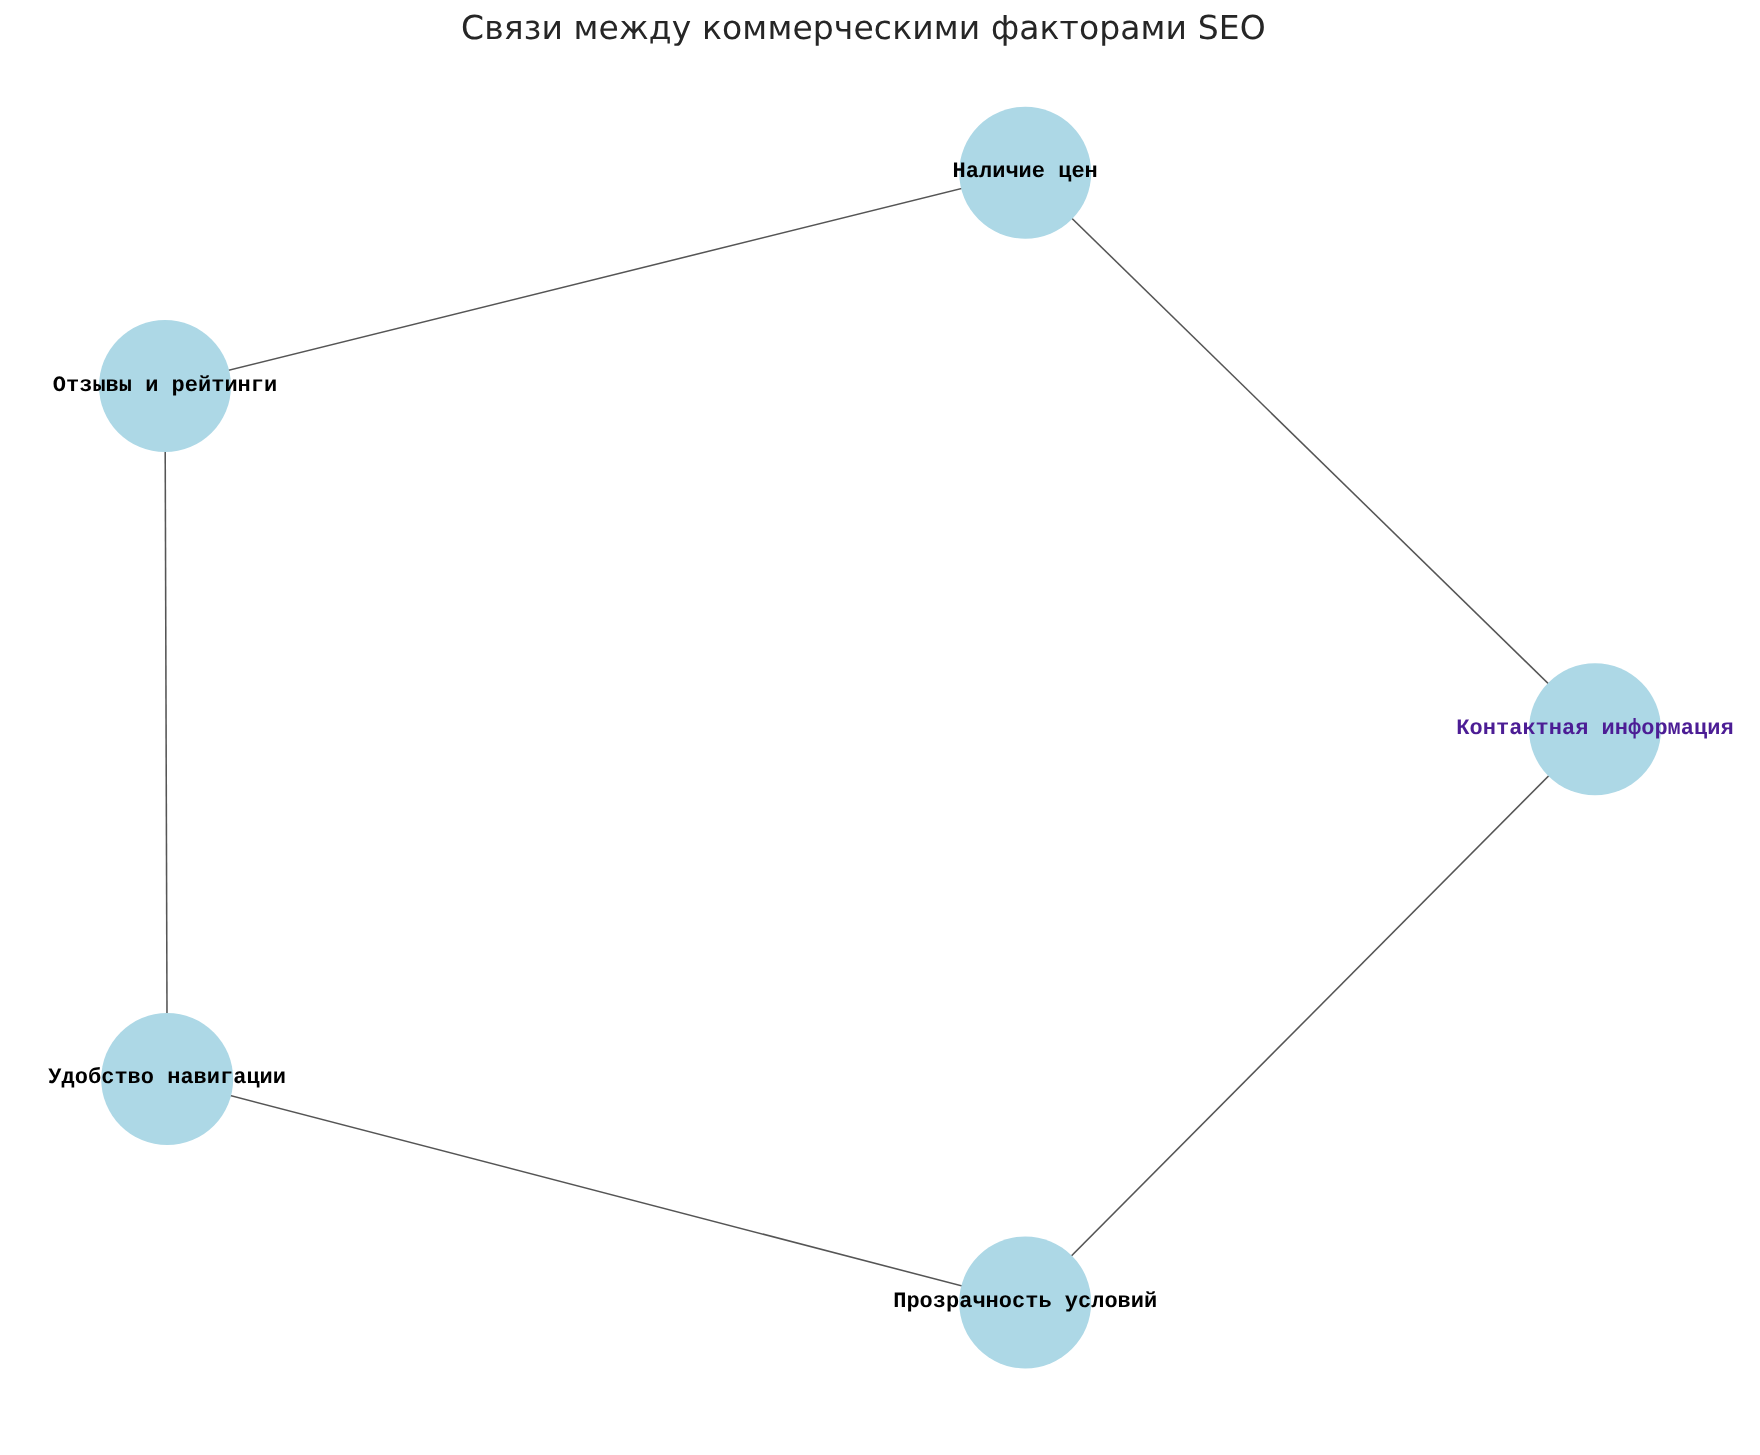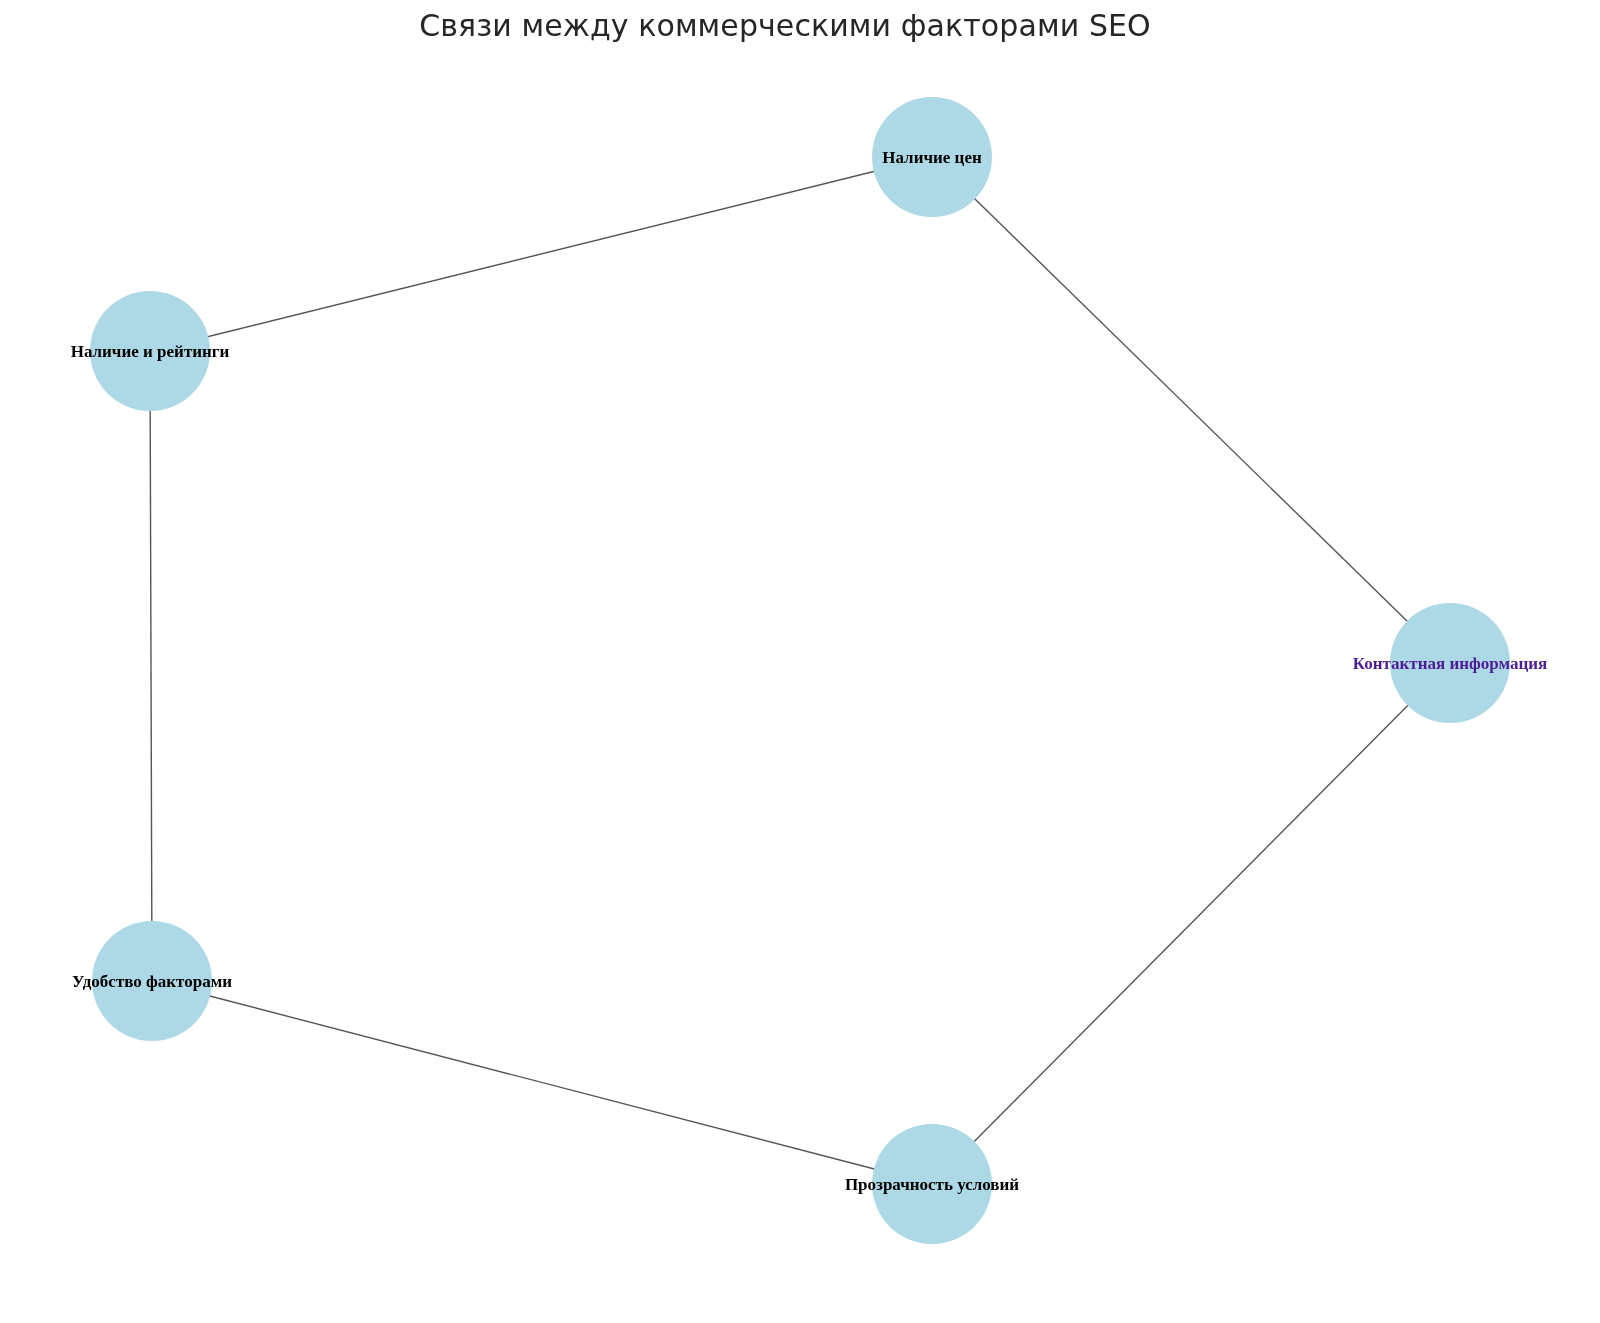--- a/index.html
+++ b/index.html
@@ -38,22 +38,22 @@
     width: 1600px;
     height: 1323px;
   }
   .node {
     position: absolute;
     border-radius: 50%;
     background: #add8e6;
   }
   .node-label {
     position: absolute;
-    font-family: Liberation Serif, serif;
-    font-size: 17px;
+    font-family: Liberation Mono, monospace;
+    font-size: 20px;
     font-weight: bold;
     color: #000000;
     white-space: nowrap;
     transform: translate(-50%, -50%);
     line-height: 1;
     pointer-events: none;
   }
 </style>
 </head>
 <body>
@@ -67,22 +67,22 @@
       <line x1="932" y1="157" x2="1450" y2="663" stroke="#555555" stroke-width="1.4"></line>
       <line x1="1450" y1="663" x2="932" y2="1184" stroke="#555555" stroke-width="1.4"></line>
       <line x1="932" y1="1184" x2="152" y2="981" stroke="#555555" stroke-width="1.4"></line>
       <line x1="152" y1="981" x2="150" y2="351" stroke="#555555" stroke-width="1.4"></line>
     </svg>
 
   <div id="node-layer">
       <div class="node" style="left: 872px; top: 97px; width: 120px; height: 120px; background: rgb(173, 216, 230);"></div>
       <div class="node-label" style="left: 932px; top: 157px; color: rgb(0, 0, 0);">Наличие цен</div>
       <div class="node" style="left: 90px; top: 291px; width: 120px; height: 120px; background: rgb(173, 216, 230);"></div>
-      <div class="node-label" style="left: 150px; top: 351px; color: rgb(0, 0, 0);">Наличие и рейтинги</div>
+      <div class="node-label" style="left: 150px; top: 351px; color: rgb(0, 0, 0);">Отзывы и рейтинги</div>
       <div class="node" style="left: 1390px; top: 603px; width: 120px; height: 120px; background: rgb(173, 216, 230);"></div>
       <div class="node-label" style="left: 1450px; top: 663px; color: #4c1d95;">Контактная информация</div>
       <div class="node" style="left: 92px; top: 921px; width: 120px; height: 120px; background: rgb(173, 216, 230);"></div>
-      <div class="node-label" style="left: 152px; top: 981px; color: rgb(0, 0, 0);">Удобство факторами</div>
+      <div class="node-label" style="left: 152px; top: 981px; color: rgb(0, 0, 0);">Удобство навигации</div>
       <div class="node" style="left: 872px; top: 1124px; width: 120px; height: 120px; background: rgb(173, 216, 230);"></div>
       <div class="node-label" style="left: 932px; top: 1184px; color: rgb(0, 0, 0); text-align: right;">Прозрачность условий</div>
     </div>
 
 </div>
 
 </body></html>

